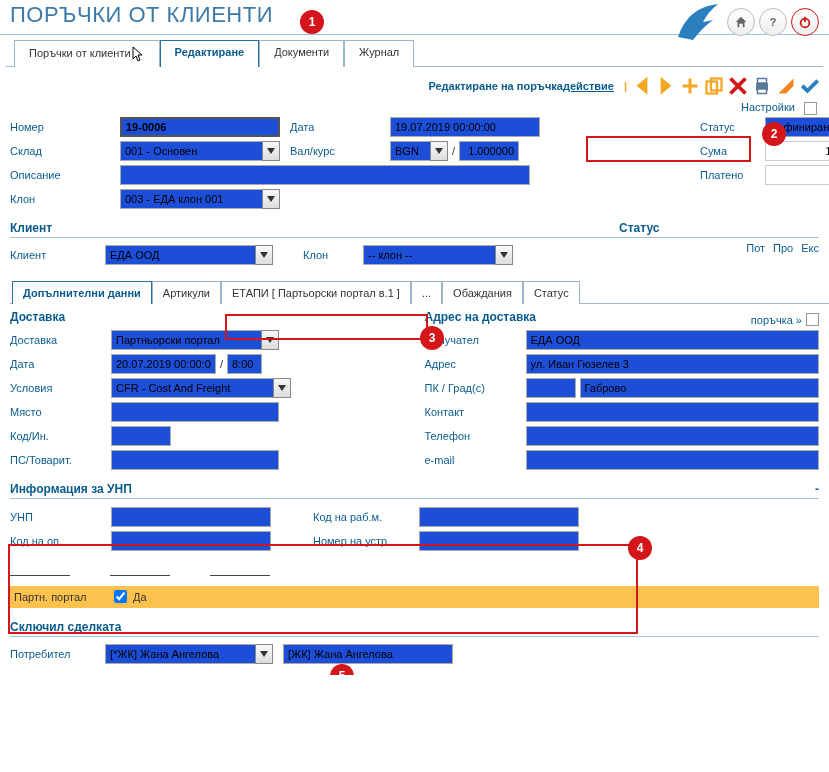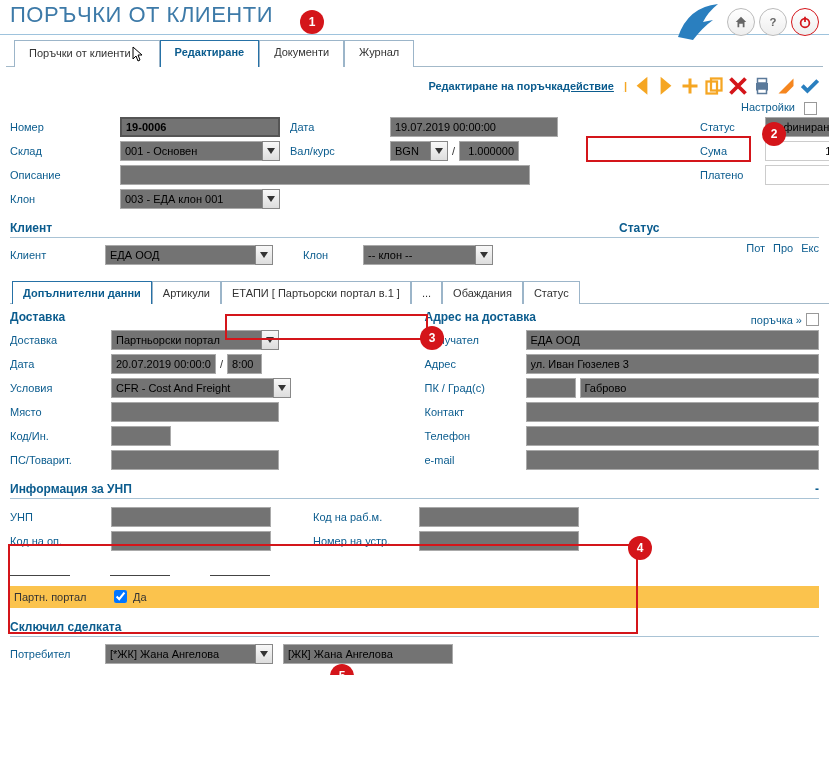--- a/index.html
+++ b/index.html
@@ -17,21 +17,21 @@
 .cursor-icon { display:inline-block; width:14px; height:16px; vertical-align:middle; }
 .section-label { color: #0b5c8e; font-weight: bold; font-size: 11px; padding: 10px 10px 4px 12px; display: flex; align-items: center; justify-content: flex-end; }
 .toolbar { display: flex; align-items: center; gap: 6px; text-decoration: underline; }
 .tool-btn { width: 18px; height: 18px; display: flex; align-items: center; justify-content: center; cursor: pointer; }
 .action-label { color: #0b5c8e; font-size: 11px; margin-right: 4px; }
 .settings-row { text-align: right; padding: 2px 12px; color: #0b5c8e; font-size: 11px; }
 .settings-row .chk { display: inline-block; width: 13px; height: 13px; border: 1px solid #999; margin-left: 6px; vertical-align: middle; }
 .form-area { padding: 0 10px; }
 .row { display: flex; align-items: center; min-height: 26px; margin-bottom: 2px; }
 .lbl { color: #0b5c8e; font-size: 11px; width: 95px; flex-shrink: 0; }
-.inp { border: 1px solid #aaa; height: 20px; padding: 1px 4px; font-size: 11px; font-family: inherit; background: #737373; }
+.inp { border: 1px solid #aaa; height: 20px; padding: 1px 4px; font-size: 11px; font-family: inherit; background: #1d4ed8; }
 .inp.ro { background: #fff; border-color: #ccc; text-align: right; }
 .select-wrap { display: flex; height: 20px; }
 .select-wrap .inp { border-right: none; }
 .dd-btn { width: 18px; height: 20px; border: 1px solid #888; background: linear-gradient(#f8f8f8,#ddd); display: flex; align-items: center; justify-content: center; cursor: pointer; }
 .dd-btn svg { width: 8px; height: 6px; }
 .group-header { color: #0b5c8e; font-weight: bold; font-size: 12px; margin: 6px 0 4px 0; border-bottom: 1px solid #a9c3d5; padding-bottom: 2px; }
 .subtabs { display: flex; margin: 10px 0 0 10px; border-bottom: 1px solid #a3b9c9; padding-left: 2px; }
 .subtabs .tab { border: 1px solid #9cb5c9; border-bottom: none; padding: 5px 10px; font-size: 11px; cursor: pointer; background: #fff; position: relative; top: 1px; }
 .subtabs .tab.active { color: #0b5c8e; font-weight: bold; border-color: #2671a6; }
 .cols { display: flex; gap: 20px; padding: 6px 10px; }
@@ -143,21 +143,21 @@
 <div class="settings-row">
   <span>Настройки</span>
   <span class="chk"></span>
 </div>
 
 <div class="form-area">
   <div class="grid3">
     <div class="lblc">Номер</div>
     <input class="inp" style="font-weight: bold; border: 2px solid rgb(85, 85, 85);" value="19-0006">
     <div class="lblc">Дата</div>
-    <input class="inp" style="width: 168px;" value="19.07.2019 00:00:00">
+    <input class="inp" style="width: 150px;" value="19.07.2019 00:00:00">
     <div></div>
     <div class="lblc">Статус</div>
     <div class="select-wrap">
         <input class="inp" style="width: 90px;" value="Дефиниране">
       </div>
 
     <div class="lblc">Склад</div>
     <div class="select-wrap">
         <input class="inp" style="width: 142px;" value="001 - Основен">
         <div class="dd-btn">
@@ -214,21 +214,21 @@
             <input class="inp" style="width: 150px;" value="ЕДА ООД">
             <div class="dd-btn">
               <svg viewBox="0 0 8 6">
                 <path d="M0 0 L8 0 L4 6 Z" fill="#333"></path>
               </svg>
             </div>
           </div>
         <div style="width:30px"></div>
         <div class="lbl" style="width:60px">Клон</div>
         <div class="select-wrap">
-            <input class="inp" style="width: 112px;" value="-- клон --">
+            <input class="inp" style="width: 132px;" value="-- клон --">
             <div class="dd-btn">
               <svg viewBox="0 0 8 6">
                 <path d="M0 0 L8 0 L4 6 Z" fill="#333"></path>
               </svg>
             </div>
           </div>
       </div>
     </div>
     <div style="width:200px">
       <div class="group-header">Статус</div>

